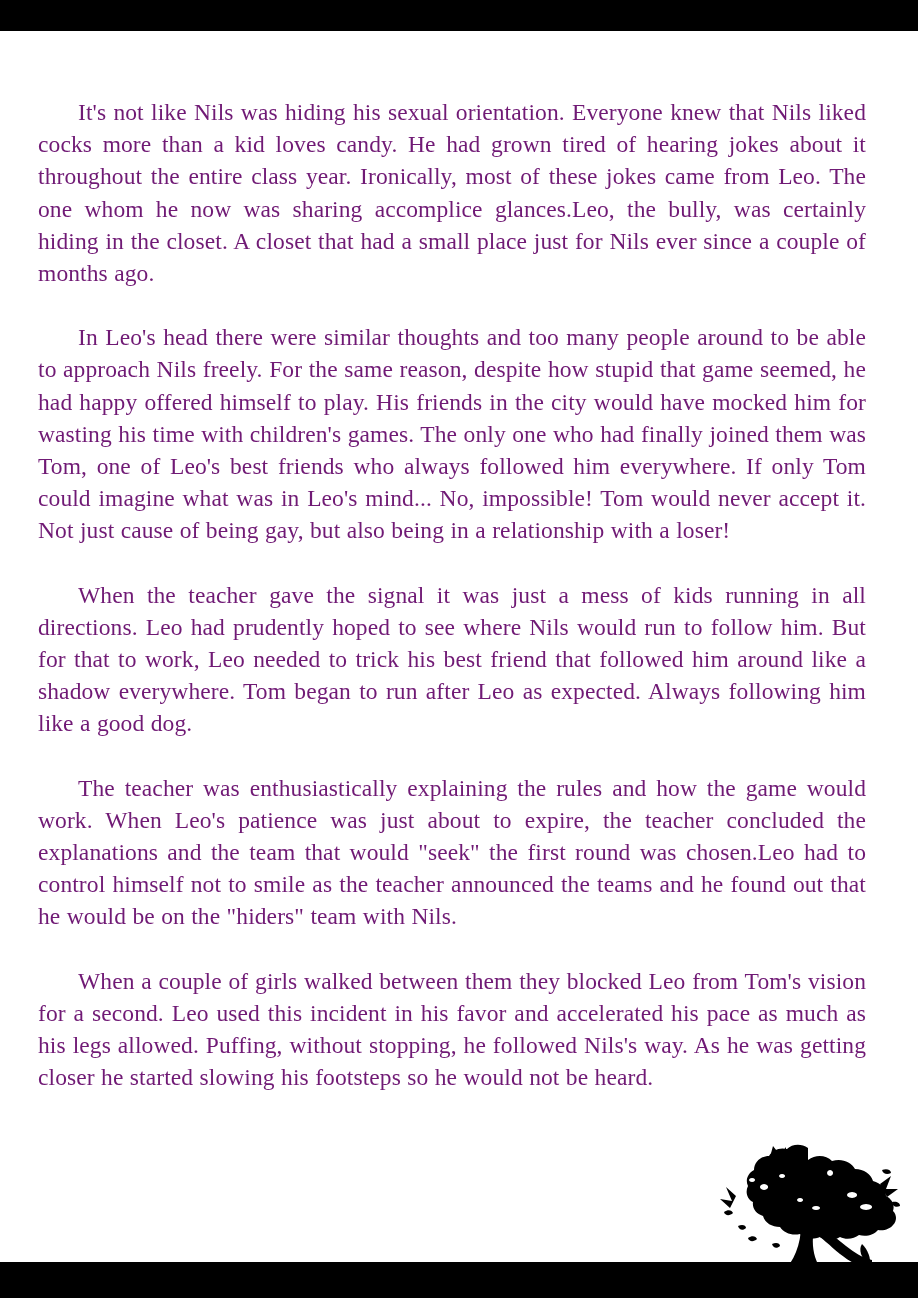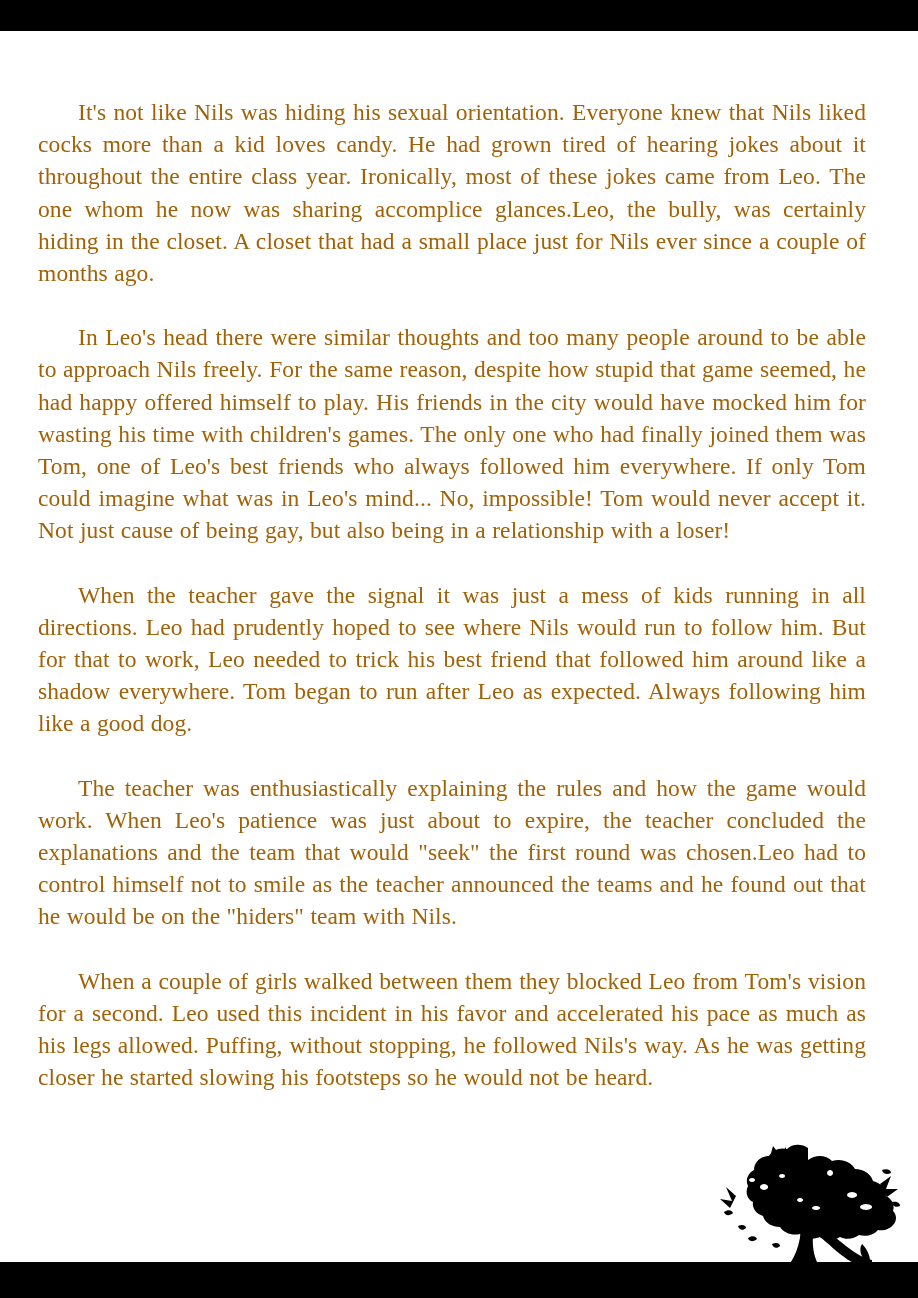--- a/index.html
+++ b/index.html
@@ -34,21 +34,21 @@
     left: 38px;
     top: 96px;
     width: 828px;
   }
   .para {
     margin: 0 0 32px 0;
     text-align: justify;
     text-indent: 40px;
     font-size: 23.5px;
     line-height: 32.2px;
-    color: #a16207;
+    color: #701a75;
     letter-spacing: 0.1px;
     word-spacing: 0.4px;
     -webkit-font-smoothing: antialiased;
   }
   .para:last-child {
     margin-bottom: 4px;
     font-family: Liberation Serif, serif;
   }
   .decoration {
     position: absolute;

